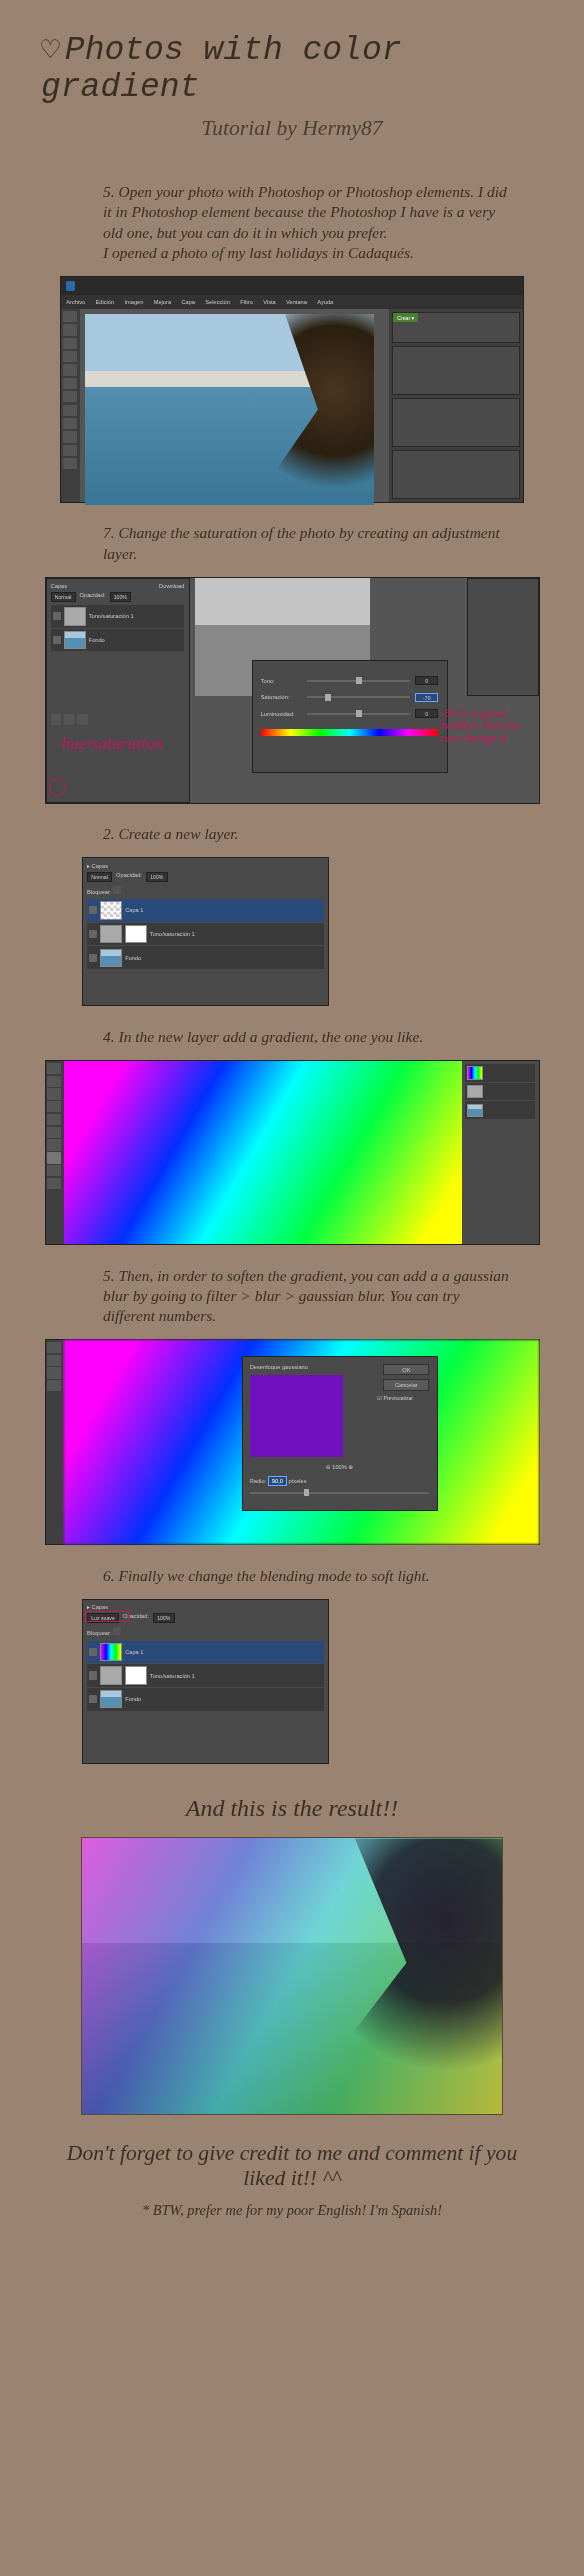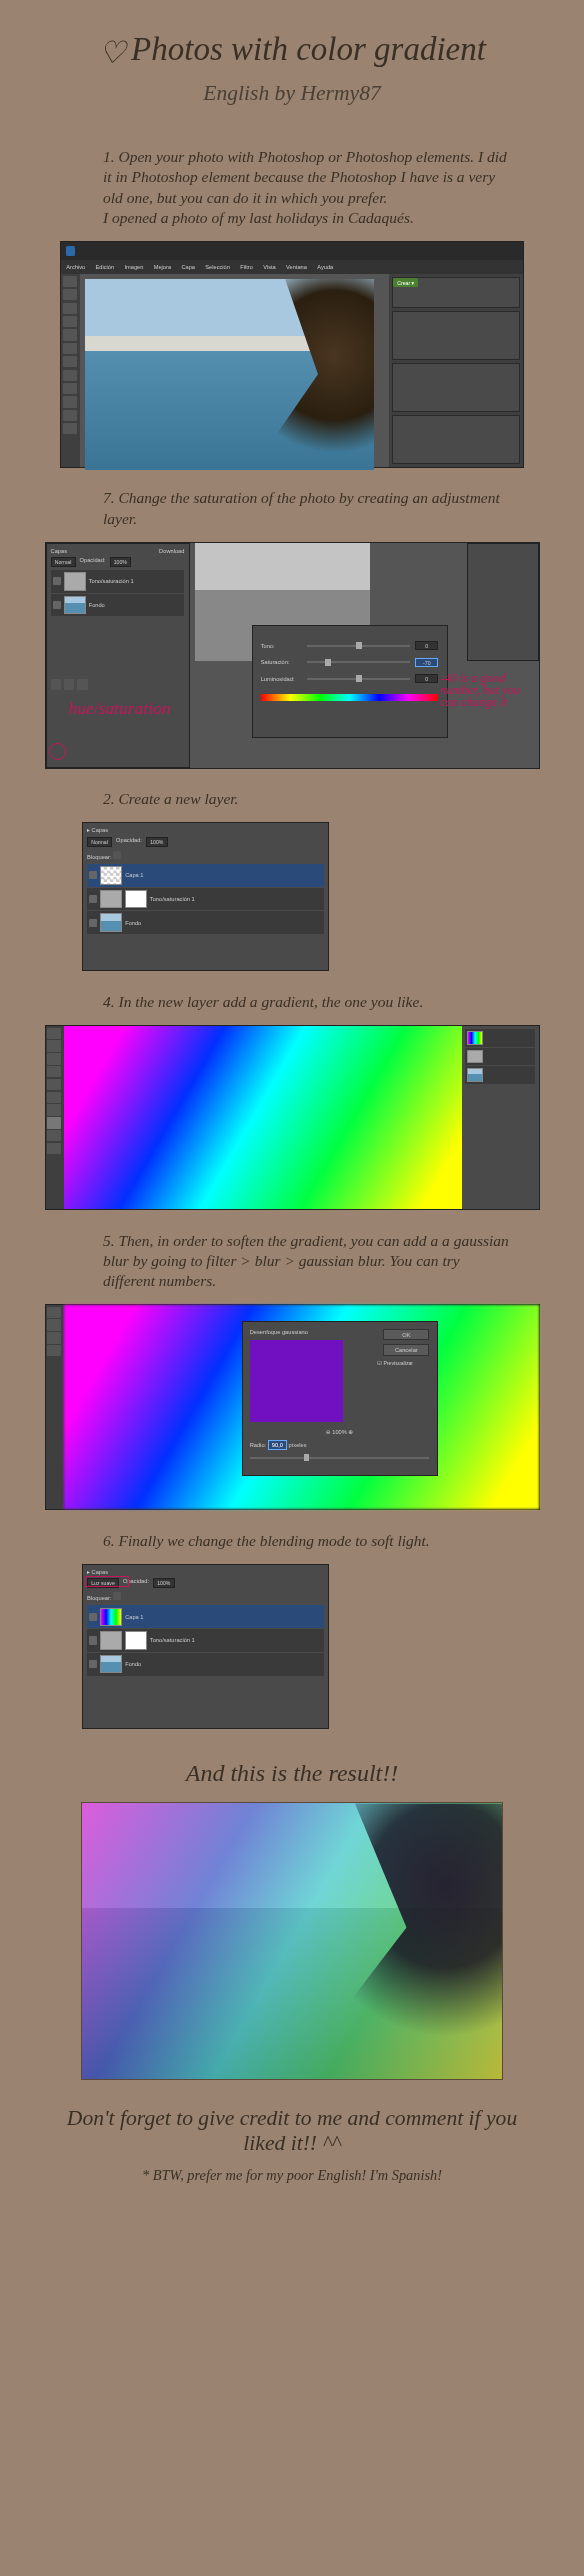--- a/index.html
+++ b/index.html
@@ -13,23 +13,22 @@
   .heart {
     font-size: 31px;
     color: #3a2f25;
     display: inline-block;
     vertical-align: middle;
     margin-right: 5.2px;
   }
   .title {
     font-size: 33px;
     font-style: italic;
-    text-align: center;
     margin-bottom: 10.3px;
-    font-family: Liberation Serif, serif;
+    font-family: Liberation Mono, monospace;
   }
   .subtitle {
     font-size: 21.6px;
     font-style: italic;
     text-align: center;
     margin-bottom: 41px;
     color: #4a3f35;
     font-family: 'Brush Script MT', 'Segoe Script', cursive;
   }
   .step-text {
@@ -172,23 +171,23 @@
     font-family: 'Brush Script MT', 'Segoe Script', cursive;
   }
   .dropdown { background: #333; padding: 1px 3.1px; border: 0.5px solid #222; font-size: 5.2px; }
 </style>
 </head>
 <body>
 
 <div class="title">
   <span class="heart">♡</span><span>Photos with color gradient</span>
 </div>
-<div class="subtitle">English by Hermy87</div>
-
-<div class="step-text" style="white-space:pre-line">1. Open your photo with Photoshop or Photoshop elements. I did it in Photoshop element because the Photoshop I have is a very old one, but you can do it in which you prefer.
+<div class="subtitle">Tutorial by Hermy87</div>
+
+<div class="step-text" style="white-space:pre-line">5. Open your photo with Photoshop or Photoshop elements. I did it in Photoshop element because the Photoshop I have is a very old one, but you can do it in which you prefer.
 I opened a photo of my last holidays in Cadaqués.</div>
 <div class="screenshot ss1">
   <div class="pse-top">
     <span style="width:9.3px;height:9.3px;background:#2a6aa8;border-radius:1.5px"></span>
   </div>
   <div class="pse-menu">
     <span>Archivo</span>
     <span>Edición</span>
     <span>Imagen</span>
     <span>Mejora</span>
@@ -279,22 +278,22 @@
         <span style="width:41px">Luminosidad:</span>
         <div class="slider-track">
             <div class="slider-thumb" style="left:48%"></div>
           </div>
         <span class="slider-val">0</span>
       </div>
       <div class="hue-strip"></div>
     </div>
     <div style="position:absolute;right:0;top:0;width:72px;height:118px;background:#4a4a4a;border:0.5px solid #222"></div>
   </div>
-  <div class="annotation" style="left:23px;top:155px">hue/saturation</div>
-  <div class="annotation" style="right:5.2px;top:129px;width:93px;font-size:12.4px;line-height:1">-40 is a good number, but you can change it</div>
+  <div class="annotation" style="left:16px;top:155px">hue/saturation</div>
+  <div class="annotation" style="right:5.2px;top:129px;width:93px;font-size:12.4px;line-height:1">-60 is a good number, but you can change it</div>
 </div>
 
 <div class="step-text">2. Create a new layer.</div>
 <div class="screenshot ss3 layers-panel">
   <div style="font-family:Arial;font-size:5.7px;color:#ccc">
     <div style="margin-bottom:3.1px">▸ <span>Capas</span></div>
     <div style="display:flex;gap:4.1px;margin-bottom:4.1px">
       <span class="dropdown">Normal</span>
       <span>Opacidad:</span>
       <span class="dropdown">100%</span>

